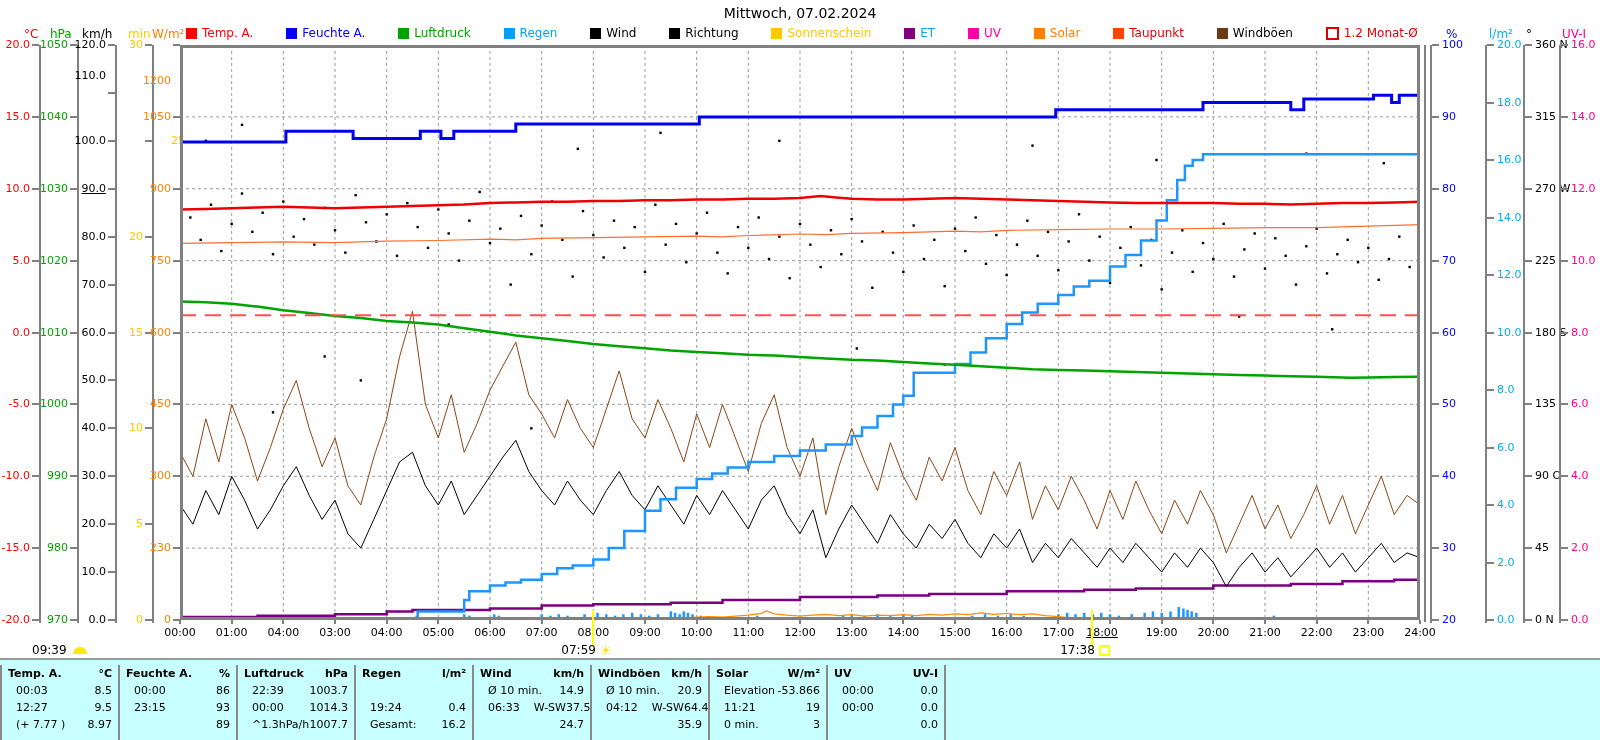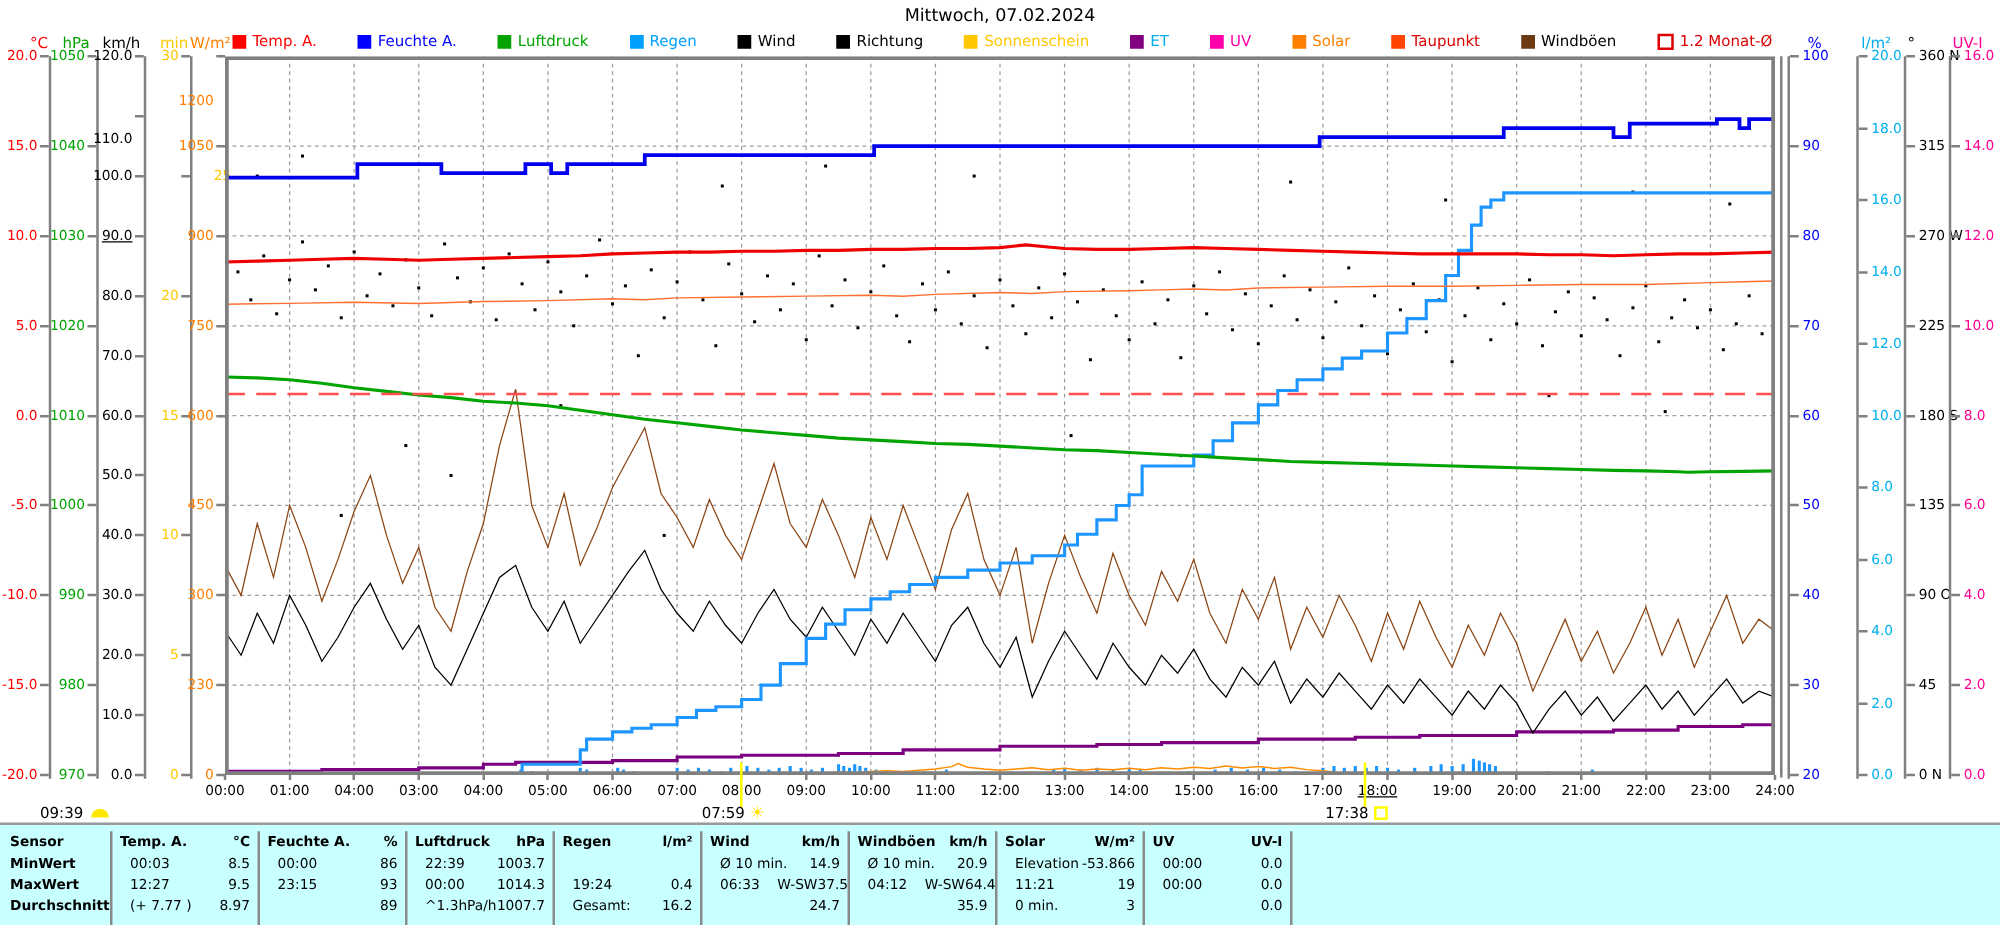--- a/index.html
+++ b/index.html
@@ -130,21 +130,21 @@
       <div class="tick-label" style="top: 470.25px; color: rgb(0, 164, 0); right: 1532px;">990</div>
       <div class="tick" style="left: 70px; top: 547.125px; width: 7px;"></div>
       <div class="tick-label" style="top: 542.125px; color: rgb(0, 164, 0); right: 1532px;">980</div>
       <div class="tick" style="left: 70px; top: 619px; width: 7px;"></div>
       <div class="tick-label" style="top: 614px; color: rgb(0, 164, 0); right: 1532px;">970</div>
       <div class="unit-label" style="left: 82px; color: rgb(0, 0, 0);">km/h</div>
       <div class="axis-line" style="left: 115px; top: 45px; height: 578px;"></div>
       <div class="tick" style="left: 108px; top: 44px; width: 7px;"></div>
       <div class="tick-label" style="top: 39px; color: rgb(0, 0, 0); right: 1494px;">120.0</div>
       <div class="tick" style="left: 108px; top: 91.9167px; width: 7px;"></div>
-      <div class="tick-label" style="top: 105px; color: rgb(0, 0, 0); right: 1494px;">110.0</div>
+      <div class="tick-label" style="top: 70px; color: rgb(0, 0, 0); right: 1494px;">110.0</div>
       <div class="tick" style="left: 108px; top: 139.833px; width: 7px;"></div>
       <div class="tick-label" style="top: 134.833px; color: rgb(0, 0, 0); right: 1494px;">100.0</div>
       <div class="tick" style="left: 108px; top: 187.75px; width: 7px;"></div>
       <div class="tick-label" style="top: 182.75px; color: rgb(0, 0, 0); right: 1494px; text-decoration: underline;">90.0</div>
       <div class="tick" style="left: 108px; top: 235.667px; width: 7px;"></div>
       <div class="tick-label" style="top: 230.667px; color: rgb(0, 0, 0); right: 1494px;">80.0</div>
       <div class="tick" style="left: 108px; top: 283.583px; width: 7px;"></div>
       <div class="tick-label" style="top: 278.583px; color: rgb(0, 0, 0); right: 1494px;">70.0</div>
       <div class="tick" style="left: 108px; top: 331.5px; width: 7px;"></div>
       <div class="tick-label" style="top: 326.5px; color: rgb(0, 0, 0); right: 1494px;">60.0</div>
@@ -590,26 +590,20 @@
   <div class="sunlabel" id="sunrise-label" style="left: 586.455px;">
     <span>07:59</span>
     <span class="sun-icon">☀</span>
   </div>
   <div class="sunlabel" id="sunset-label" style="left: 1085.04px;">
     <span>17:38</span>
     <span class="sunset-icon"></span>
   </div>
 
   <div id="stats">
-      <div class="stat-col" style="width: 88px;">
-        <div class="stat-row rowlab">Sensor</div>
-        <div class="stat-row rowlab">MinWert</div>
-        <div class="stat-row rowlab">MaxWert</div>
-        <div class="stat-row rowlab">Durchschnitt</div>
-      </div>
       <div class="stat-col stat-group" style="width: 118px;">
         <div class="stat-row">
           <div class="stat-name">Temp. A.</div>
           <div class="stat-unit">°C</div>
         </div>
         <div class="stat-row">
           <div class="stat-t">00:03</div>
           <div class="stat-v">8.5</div>
         </div>
         <div class="stat-row">

